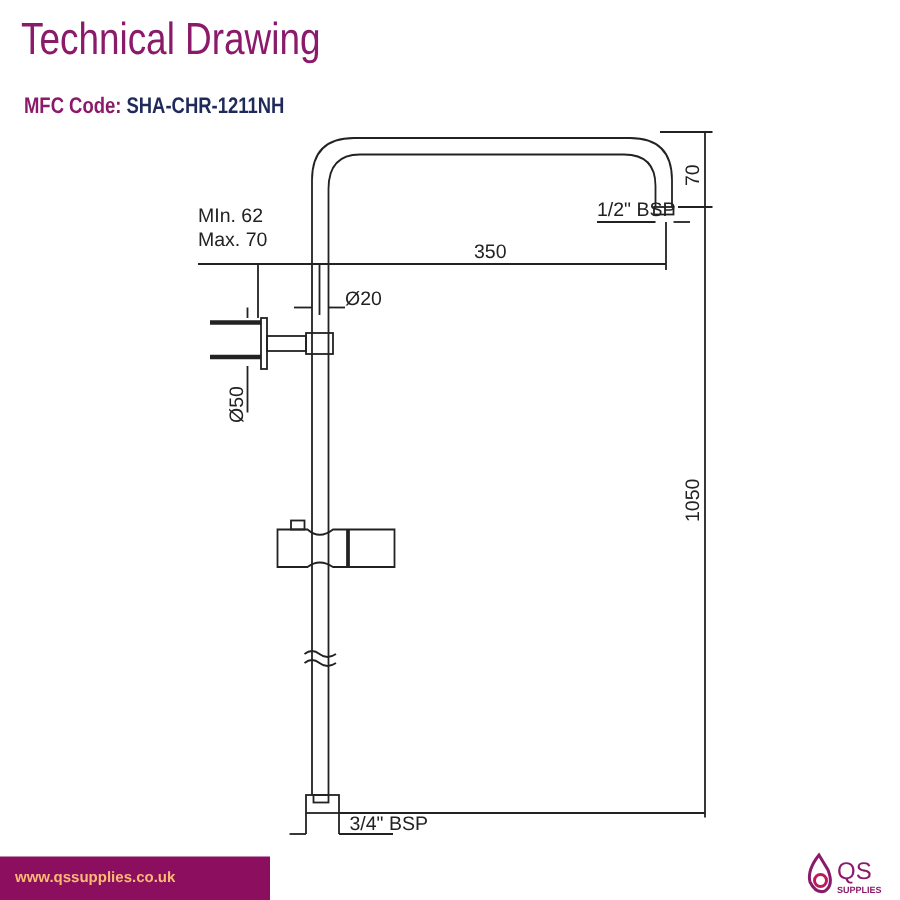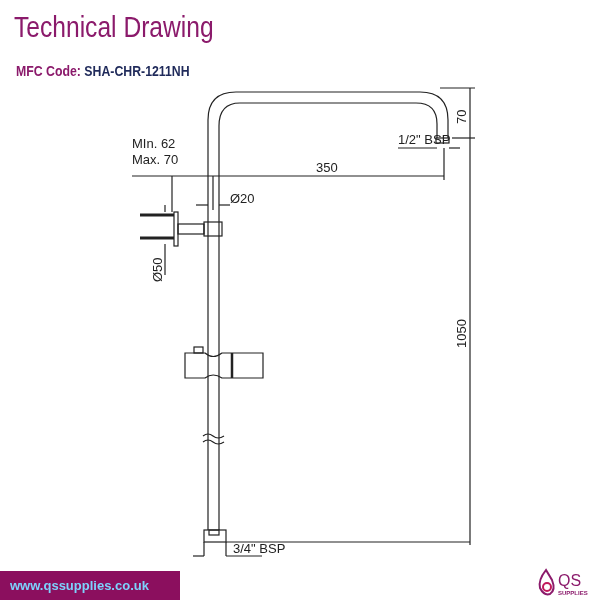--- a/index.html
+++ b/index.html
@@ -3,21 +3,21 @@
 <meta charset="utf-8">
 <style>
   html, body { margin:0; padding:0; }
   body { width:600px; height:600px; background:#ffffff; position:relative; overflow:hidden; font-family:"Liberation Sans", sans-serif; }
   .title { position:absolute; left:14px; top:10px; font-family:"Liberation Sans", sans-serif; font-size:30px; color:#8b1a6b; transform:scaleX(0.82); transform-origin:left top; letter-spacing:0px; }
   .code { position:absolute; left:16px; top:62px; font-size:15px; transform:scaleX(0.82); transform-origin:left top; font-weight:bold; }
   .code .lbl { color:#8b1a6b; }
   .code .val { color:#1f2a5a; }
   svg.drawing { position:absolute; left:0; top:0; }
   .dim { font-family:"Liberation Sans", sans-serif; font-size:13px; fill:#222; }
-  .footer-url { position:absolute; left:0; top:571px; width:180px; height:29px; background:#8b0f5e; color:#7dd3fc; font-weight:bold; font-size:13px; line-height:29px; padding-left:10px; box-sizing:border-box; }
+  .footer-url { position:absolute; left:0; top:571px; width:180px; height:29px; background:#8b0f5e; color:#fdba74; font-weight:bold; font-size:10px; line-height:29px; padding-left:10px; box-sizing:border-box; }
   .logo { position:absolute; left:536px; top:566px; width:62px; height:32px; }
 </style>
 </head>
 <body>
 
 <div class="title">Technical Drawing</div>
 <div class="code">
   <span class="lbl">MFC Code:</span>
   <span class="val">SHA-CHR-1211NH</span>
 </div>

